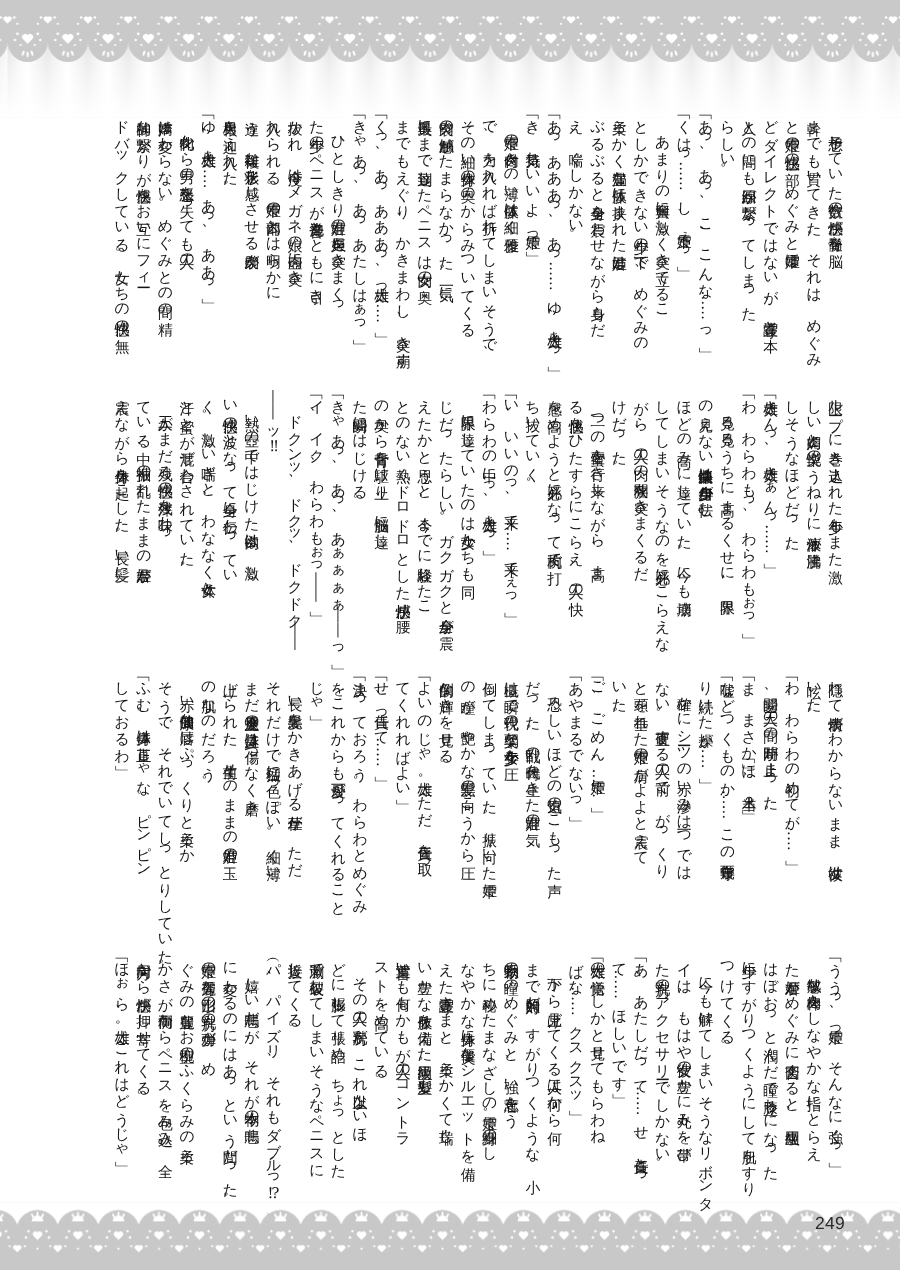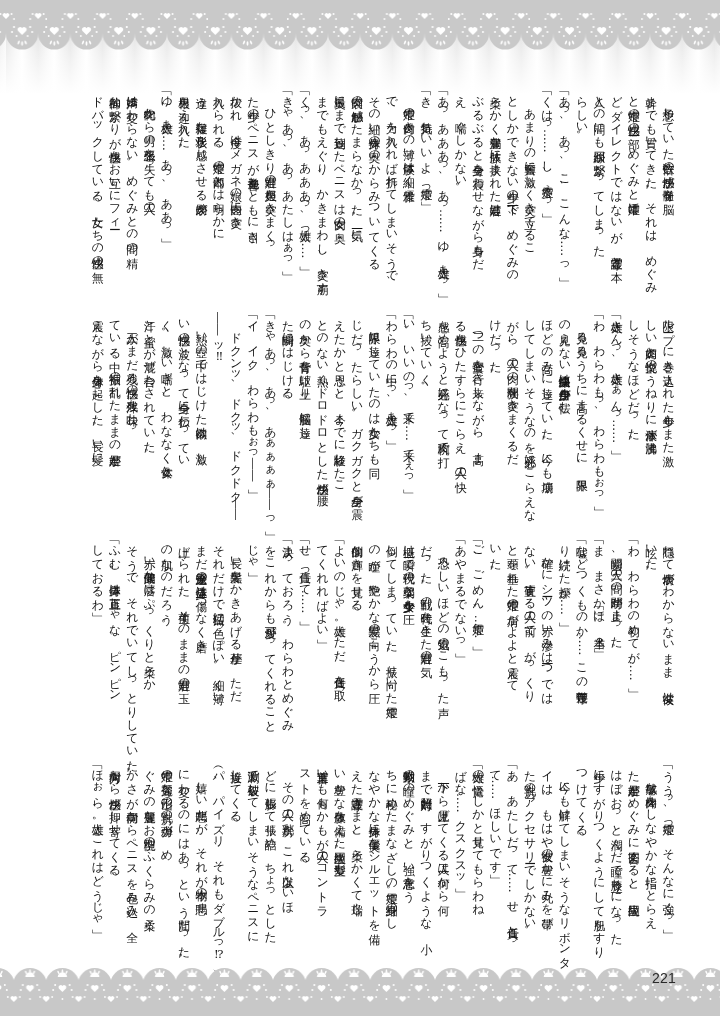--- a/index.html
+++ b/index.html
@@ -249,15 +249,15 @@
         <path d="M0 40 l-3 -3 a1.8 1.8 0 0 1 3 -2.1 a1.8 1.8 0 0 1 3 2.1z" fill="#fff"></path>
         <path d="M32.4 40 l-3 -3 a1.8 1.8 0 0 1 3 -2.1 a1.8 1.8 0 0 1 3 2.1z" fill="#fff"></path>
         <circle cx="6" cy="35" r="0.9" fill="#fff"></circle>
         <circle cx="26.4" cy="35" r="0.9" fill="#fff"></circle>
         <circle cx="16.2" cy="37" r="0.9" fill="#fff"></circle>
       </pattern>
     </defs>
     <rect x="0" y="0" width="720" height="54" fill="url(#laceBottom)"></rect>
   </svg>
 
-  <div class="page-number">221</div>
+  <div class="page-number">249</div>
 
 </div>
 
 </body></html>

